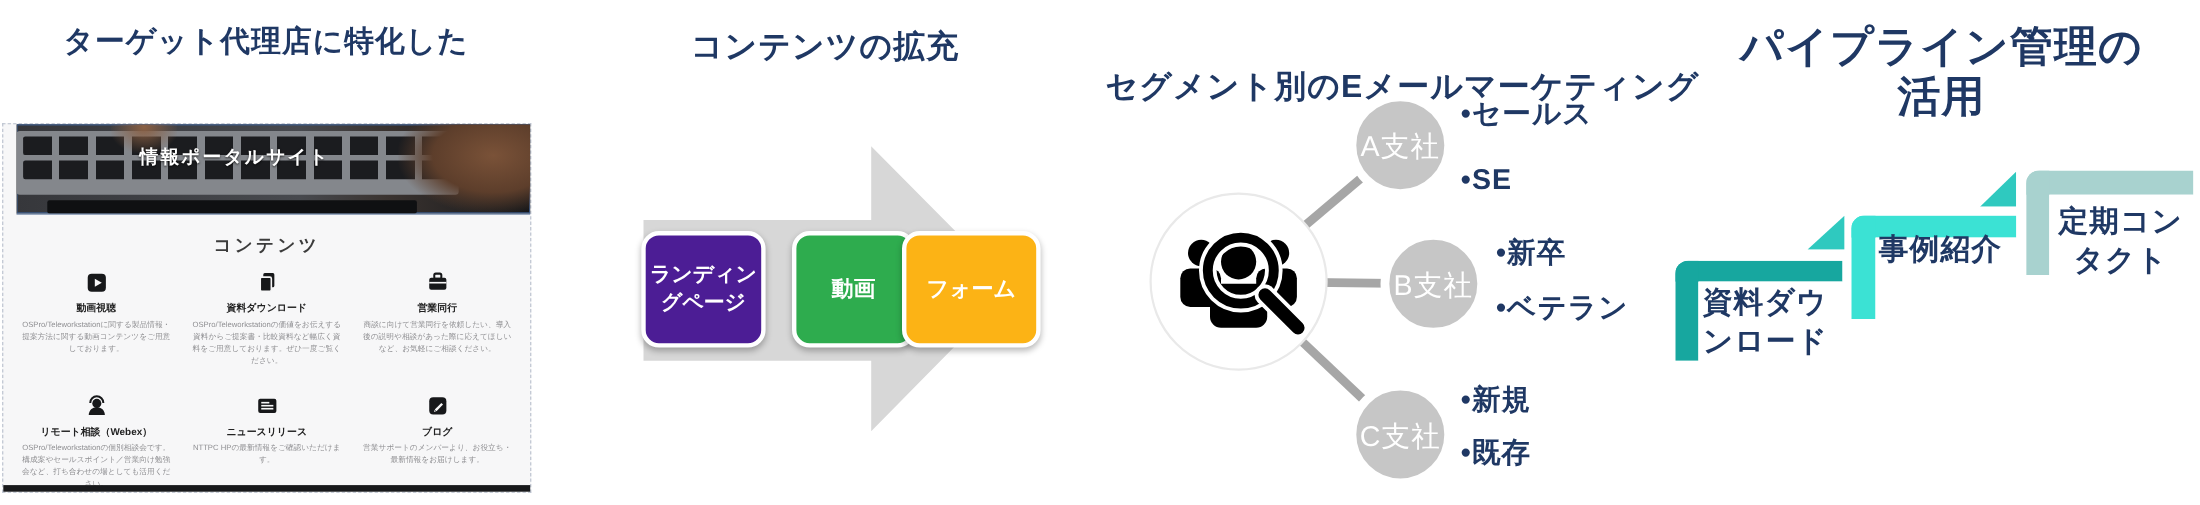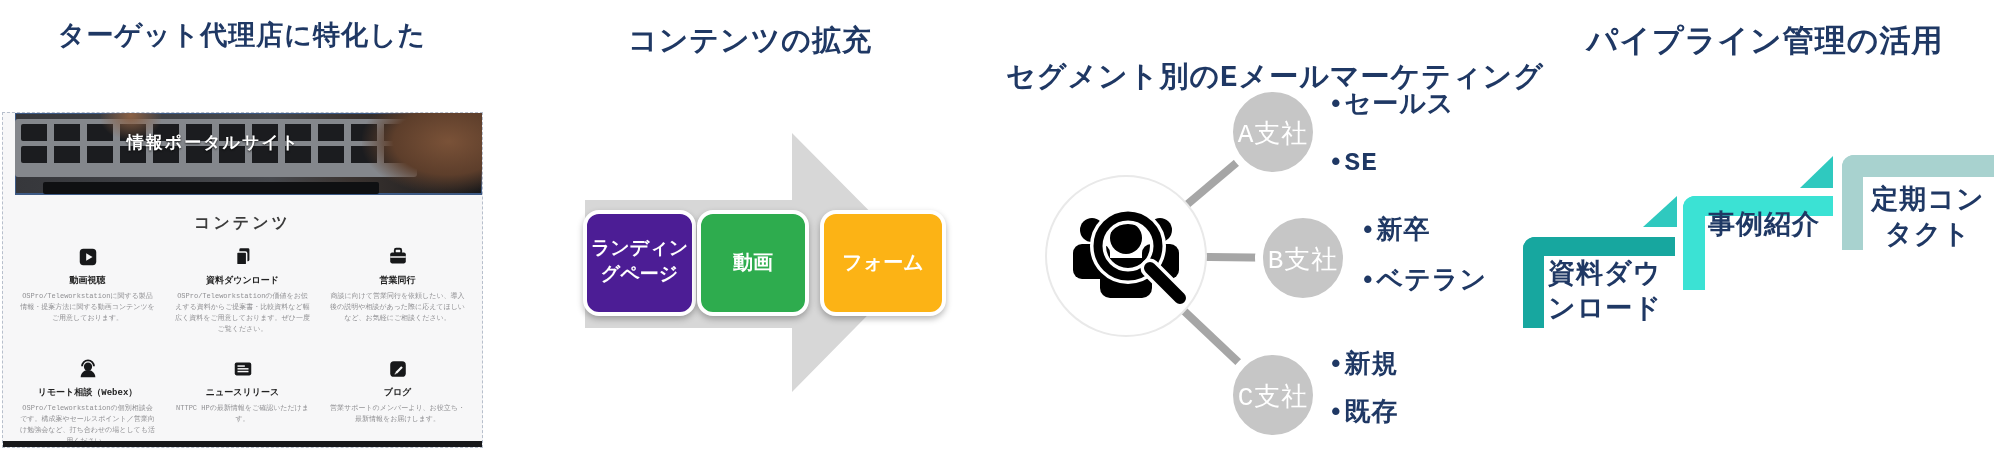--- a/index.html
+++ b/index.html
@@ -1,26 +1,26 @@
 <!DOCTYPE html>
 <html><head>
 <meta charset="utf-8">
 <style>
   html,body{margin:0;padding:0;background:#fff;}
   .stage{position:relative;width:2000px;height:459px;overflow:hidden;background:#fff;
-         font-family:Liberation Mono, monospace;}
+         font-family:Liberation Sans, sans-serif;}
   .abs{position:absolute;}
 
   
   .sec-heading{position:absolute;color:#1F3864;font-weight:700;text-align:center;
                letter-spacing:1px;line-height:46px;}
   .h1{left:32px;top:14px;width:420px;font-size:27px;}
   .h2{left:600px;top:20px;width:300px;font-size:29px;}
   .h3{left:990px;top:20px;width:570px;font-size:29px;margin-top:36px;}
-  .h4{left:1570px;top:20px;width:390px;font-size:31px;}
+  .h4{left:1570px;top:20px;width:390px;font-size:39px;}
 
   
   .portal-card{position:absolute;left:2px;top:112px;width:481px;height:336px;
                background:#f7f7f8;border:1px dashed #b7bfcc;box-sizing:border-box;}
   .hero{position:absolute;left:12px;top:0;right:0;height:81px;overflow:hidden;
         background:linear-gradient(90deg,#36373b 0%,#47494e 55%,#3a3330 72%,#17181a 100%);
         border-bottom:1px solid #3d5a85;box-shadow:inset 0 0 0 1px #3d5a85;}
   .deck{position:absolute;left:0;top:6px;width:86%;height:58px;background:#84878c;border-radius:3px;}
   .keys{height:17px;margin:5px 6px 0 6px;border-radius:2px;
         background:repeating-linear-gradient(90deg,#1b1c1f 0 26px,#84878c 26px 33px);}
@@ -39,21 +39,21 @@
   .g-icon{height:24px;display:flex;align-items:center;justify-content:center;}
   .g-title{margin-top:5px;font-size:9px;font-weight:700;color:#222;}
   .g-desc{margin-top:4px;font-size:7px;line-height:1.55;color:#8f8f92;text-align:center;}
   .dark-strip{position:absolute;left:0;right:0;bottom:0;height:6px;background:#18191b;}
 
   
   .step-box{position:absolute;box-sizing:border-box;border:4px solid #fff;border-radius:16px;
             display:flex;align-items:center;justify-content:center;color:#fff;font-weight:700;
             text-align:center;line-height:1.35;box-shadow:0 3px 6px rgba(0,0,0,.28);}
   .box-1{left:583px;top:210px;width:113px;height:106px;background:#4c1d95;font-size:19px;}
-  .box-2{left:697px;top:210px;width:112px;height:106px;background:#2EAC4E;font-size:20px;}
+  .box-2{left:720px;top:210px;width:112px;height:106px;background:#2EAC4E;font-size:20px;}
   .box-3{left:820px;top:210px;width:126px;height:106px;background:#FCB315;font-size:20px;}
 
   
   .branch-label{position:absolute;width:120px;text-align:center;color:#fff;
                 font-size:26px;font-weight:400;letter-spacing:1px;}
   .bullet{position:absolute;color:#1F3864;font-size:26px;font-weight:700;letter-spacing:1px;}
 
   
   .elbow{position:absolute;box-sizing:content-box;background:transparent;}
   .elbow-1{left:1523px;top:237px;width:131px;height:72px;

